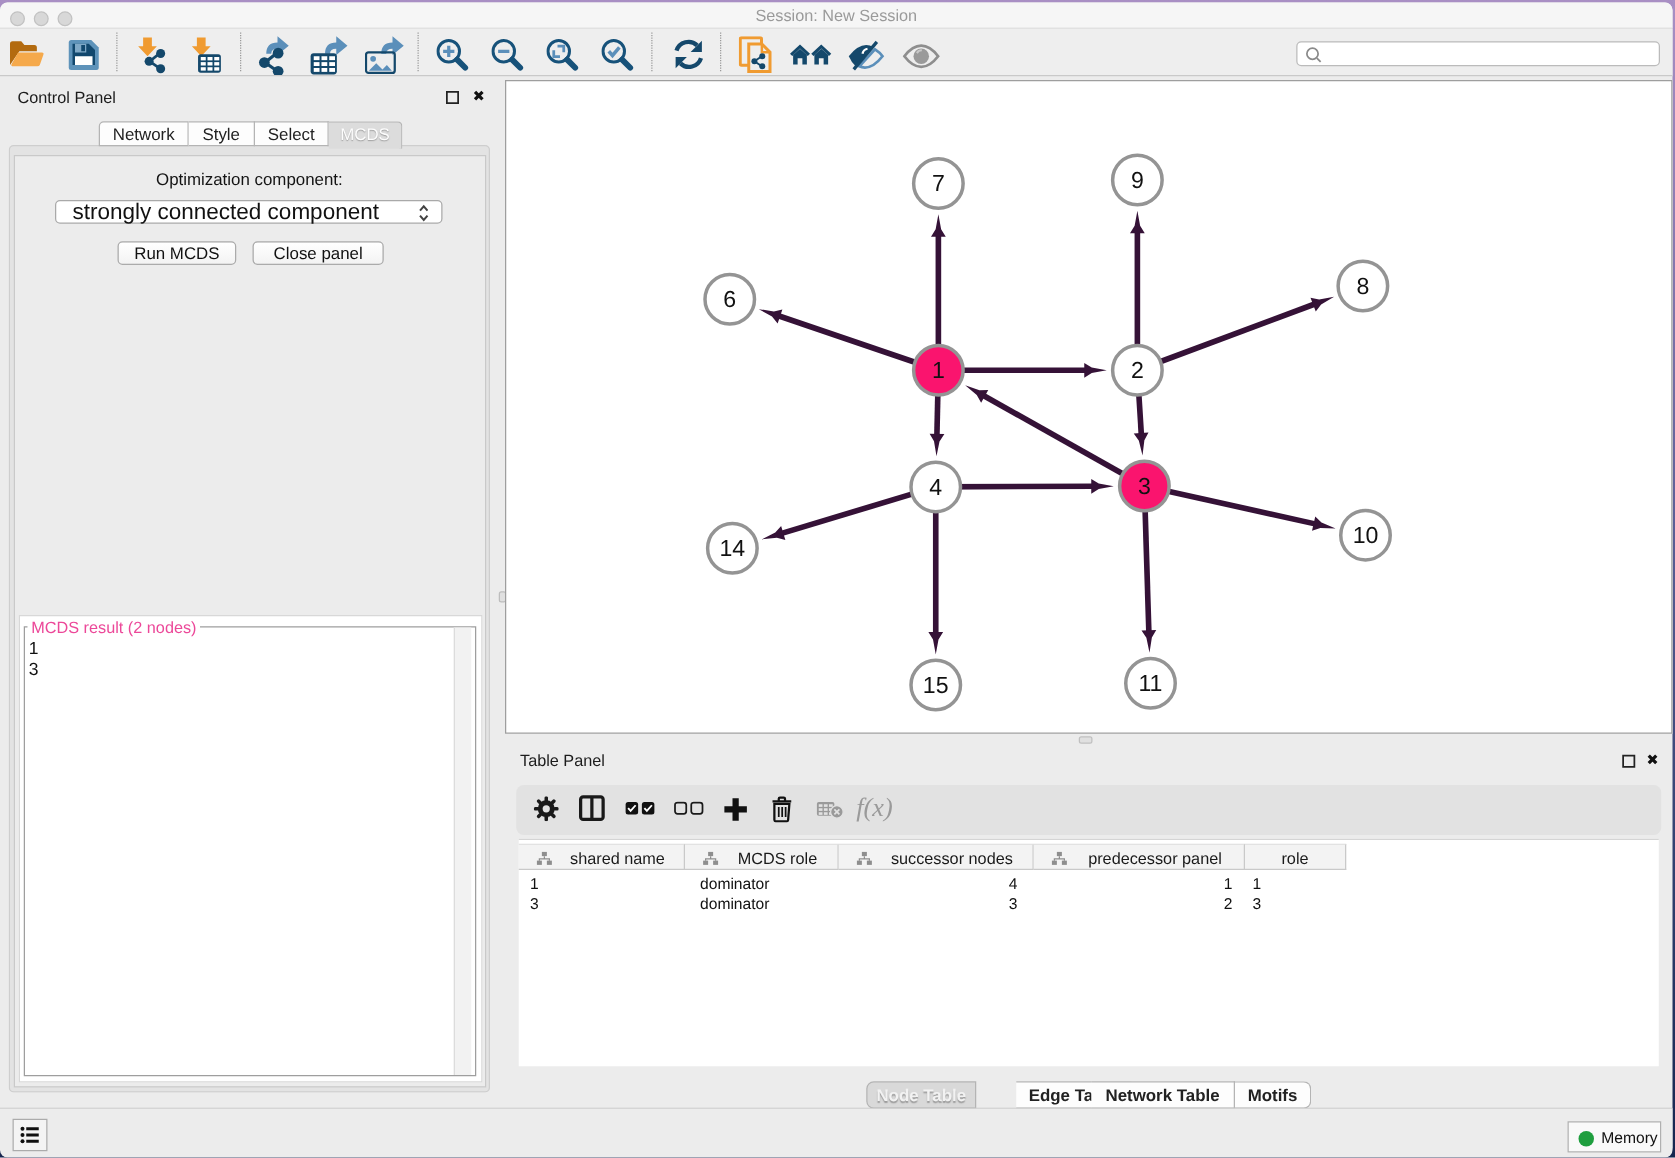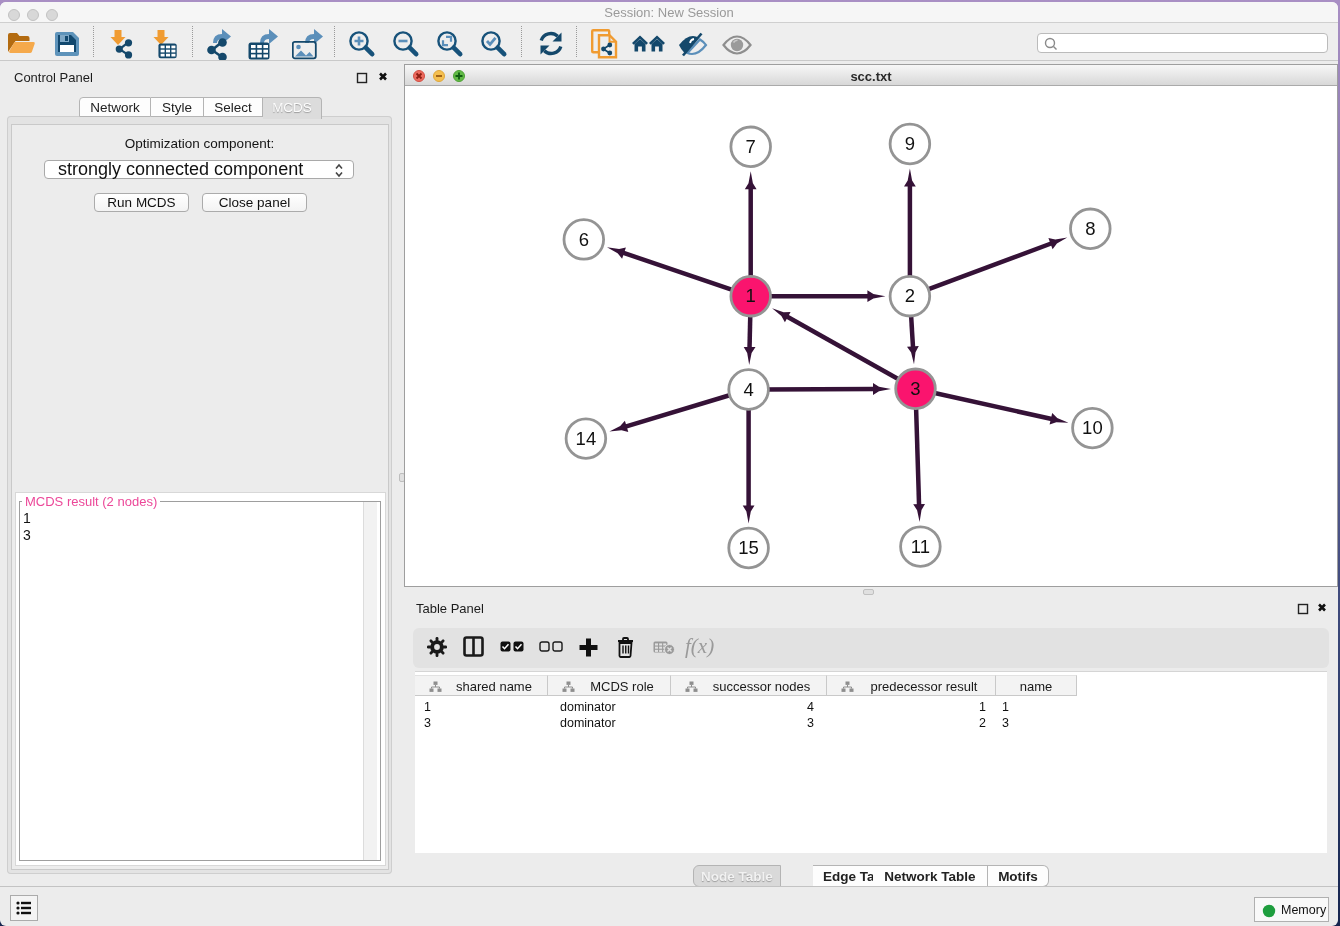--- a/index.html
+++ b/index.html
@@ -235,38 +235,20 @@
 <div class="btn" style="left:202px;width:105px;">Close panel</div>
 <div class="mcdsbox"></div>
 <div class="mcdsborder"></div>
 <div class="mcdslegend">MCDS result (2 nodes)</div>
 <div class="mcdstext">1<br>3</div>
 <div class="mcdsscroll"></div>
 
 <div class="abs" style="left:399px;top:473px;width:6px;height:9px;background:#e0e0e0;border:1px solid #bdbdbd;border-radius:2px;"></div>
 
 <div class="netframe">
-  <div class="nettitle">
-    <div class="mtl" style="left:8px;background:#ed6a5e;border:1px solid #d24f44;">
-        <svg width="10" height="10" style="position:absolute;left:0px;top:0px">
-          <path d="M2.5 2.5 L7.5 7.5 M7.5 2.5 L2.5 7.5" stroke="#8c1d12" stroke-width="1.8"></path>
-        </svg>
-      </div>
-    <div class="mtl" style="left:28px;background:#f5bf4f;border:1px solid #dfa83b;">
-        <svg width="10" height="10" style="position:absolute;left:0px;top:0px">
-          <line x1="2" y1="5" x2="8" y2="5" stroke="#985a12" stroke-width="1.8"></line>
-        </svg>
-      </div>
-    <div class="mtl" style="left:48px;background:#61ba46;border:1px solid #4da135;">
-        <svg width="10" height="10" style="position:absolute;left:0px;top:0px">
-          <path d="M5 1.5 L5 8.5 M1.5 5 L8.5 5" stroke="#0e5c10" stroke-width="1.8"></path>
-        </svg>
-      </div>
-    <div class="nettitletext">scc.txt</div>
-  </div>
   <svg style="position:absolute;left:0px;top:21px" width="932" height="500" font-family="Liberation Sans, sans-serif">
 <line x1="345.7" y1="210.2" x2="345.7" y2="101.3" stroke="#351237" stroke-width="4.5"></line>
 <polygon points="345.7,85.3 347.9,97.3 351.6,103.3 339.8,103.3 343.5,97.3" fill="#351237"></polygon>
 <line x1="345.7" y1="210.2" x2="217.1" y2="166.4" stroke="#351237" stroke-width="4.5"></line>
 <polygon points="202.0,161.3 214.1,163.1 220.9,161.5 217.1,172.7 212.6,167.2" fill="#351237"></polygon>
 <line x1="345.7" y1="210.2" x2="464.4" y2="210.2" stroke="#351237" stroke-width="4.5"></line>
 <polygon points="480.4,210.2 468.4,212.4 462.4,216.1 462.4,204.3 468.4,208.0" fill="#351237"></polygon>
 <line x1="345.7" y1="210.2" x2="344.5" y2="263.0" stroke="#351237" stroke-width="4.5"></line>
 <polygon points="344.2,279.0 342.2,267.0 338.7,260.9 350.5,261.1 346.6,267.1" fill="#351237"></polygon>
 <line x1="504.9" y1="210.2" x2="504.9" y2="98.5" stroke="#351237" stroke-width="4.5"></line>
@@ -407,22 +389,22 @@
         </g>
         <path d="M6.5 4 v2 M2.5 7.5 v-1.5 h8 v1.5" fill="none" stroke="#8e8e8e" stroke-width="1"></path>
       </svg><span style="margin-left:26px">successor nodes</span></div>
   <div class="th" style="left:412px;width:169px;"><svg width="13" height="12" style="position:absolute;left:14px;top:5px">
         <g fill="#8e8e8e">
           <rect x="4.5" y="0.5" width="4" height="3.4"></rect>
           <rect x="0.5" y="7.5" width="4" height="3.4"></rect>
           <rect x="8.5" y="7.5" width="4" height="3.4"></rect>
         </g>
         <path d="M6.5 4 v2 M2.5 7.5 v-1.5 h8 v1.5" fill="none" stroke="#8e8e8e" stroke-width="1"></path>
-      </svg><span style="margin-left:26px">predecessor result</span></div>
-  <div class="th" style="left:581px;width:81px;">name</div>
+      </svg><span style="margin-left:26px">predecessor panel</span></div>
+  <div class="th" style="left:581px;width:81px;">role</div>
   <div class="td" style="left:9px;top:27.5px;">1</div>
   <div class="td" style="left:145px;top:27.5px;">dominator</div>
   <div class="td" style="left:385px;top:27.5px;width:14px;text-align:right;">4</div>
   <div class="td" style="left:557px;top:27.5px;width:14px;text-align:right;">1</div>
   <div class="td" style="left:587px;top:27.5px;">1</div>
   <div class="td" style="left:9px;top:43.5px;">3</div>
   <div class="td" style="left:145px;top:43.5px;">dominator</div>
   <div class="td" style="left:385px;top:43.5px;width:14px;text-align:right;">3</div>
   <div class="td" style="left:557px;top:43.5px;width:14px;text-align:right;">2</div>
   <div class="td" style="left:587px;top:43.5px;">3</div>

